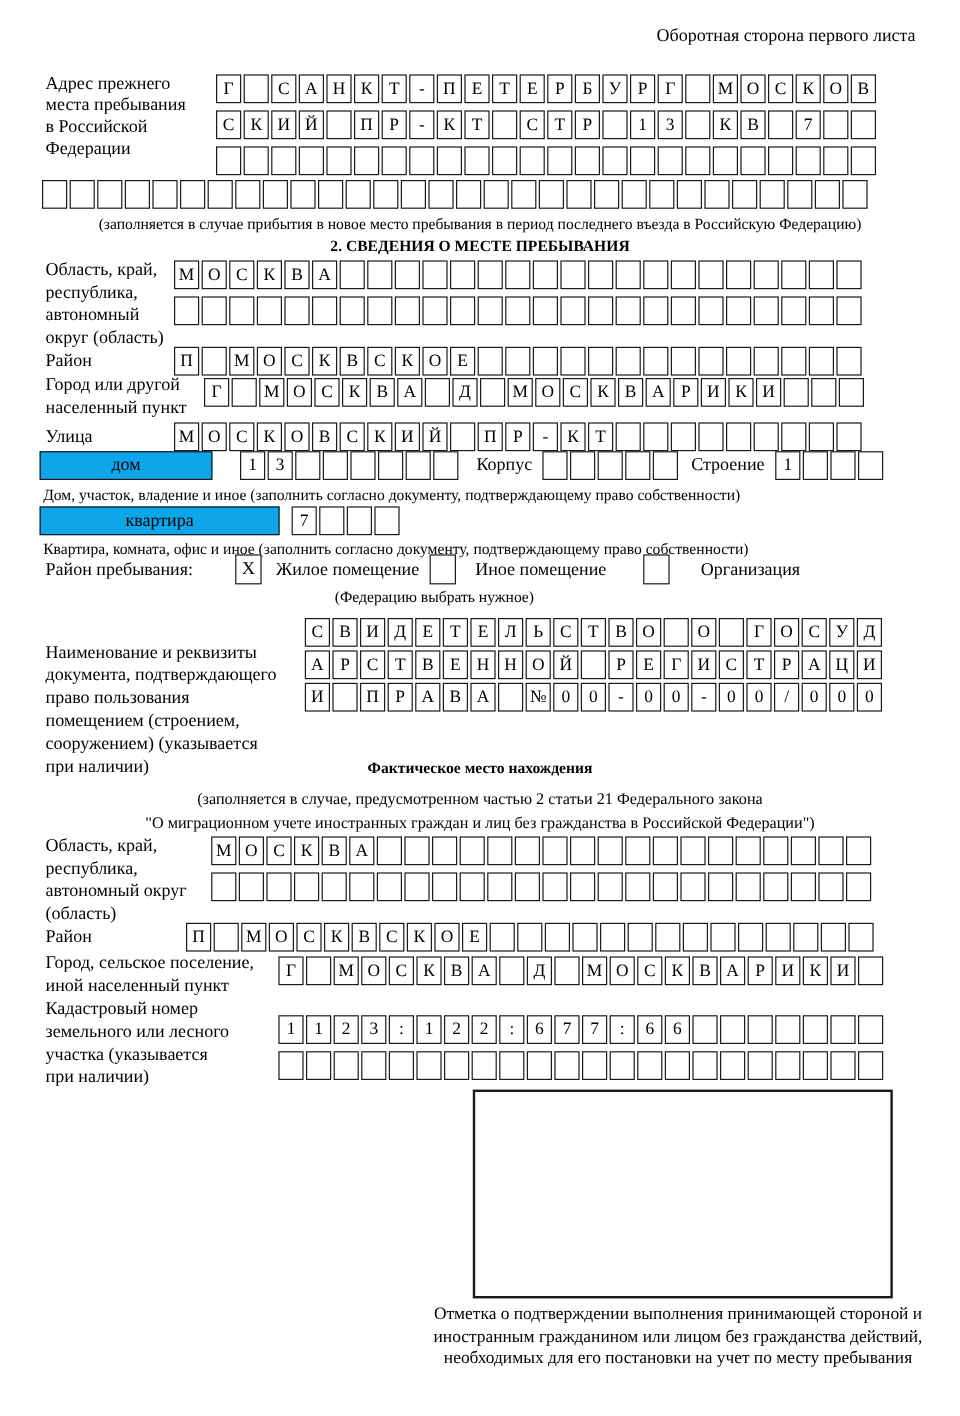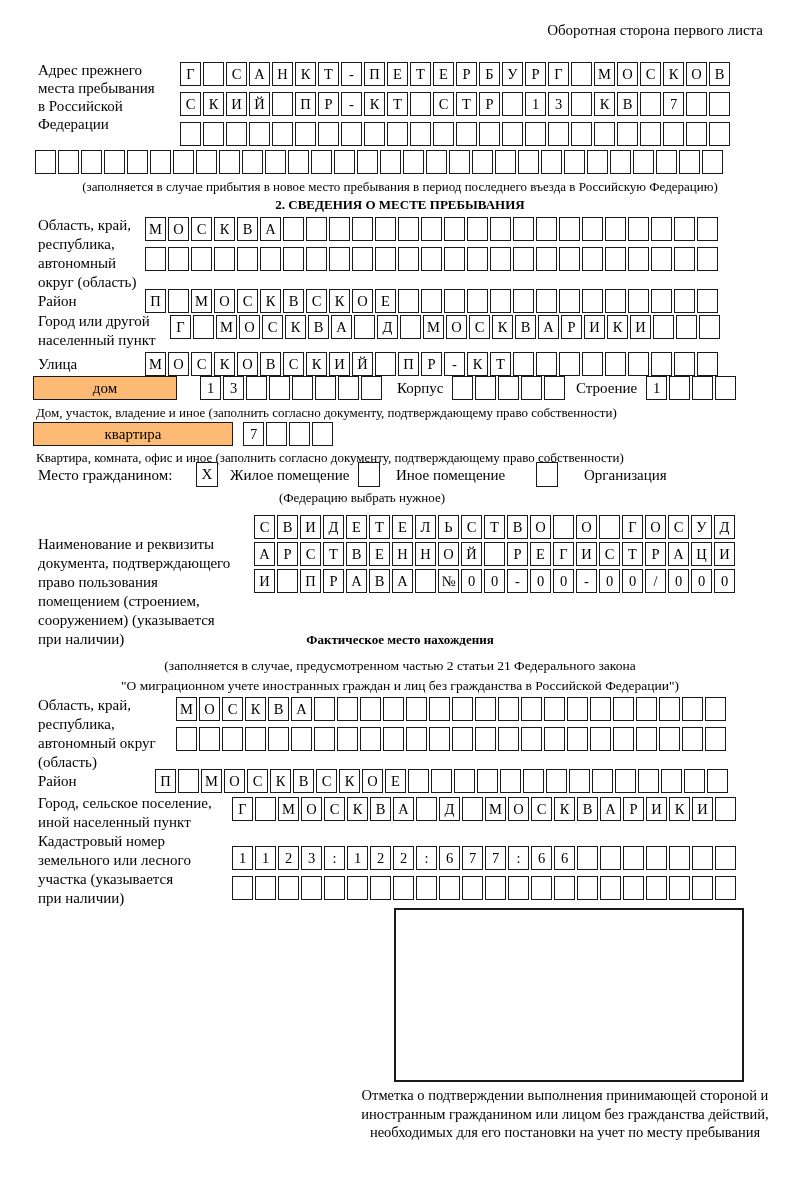--- a/index.html
+++ b/index.html
@@ -8,21 +8,21 @@
   .abs{position:absolute;}
   .lbl{font-size:15px;line-height:19px;white-space:pre-line;}
   .note{font-size:13px;line-height:15px;}
   .center{left:0;width:800px;text-align:center;}
   .sec-title{font-weight:bold;font-size:13px;}
   .cells{display:flex;gap:2px;}
   .cell{flex:none;width:19px;height:22px;border:1.5px solid #1a1a1a;display:flex;
         align-items:center;justify-content:center;font-size:14.5px;line-height:1;
         background:#fff;}
   .wbox{border:1.6px solid #1a1a1a;height:22px;display:flex;align-items:center;
-        justify-content:center;font-size:15px;background:#fdba74;}
+        justify-content:center;font-size:15px;background:#0ea5e9;}
   .cbox{flex:none;width:20px;height:23px;border:1.6px solid #1a1a1a;display:flex;
         align-items:center;justify-content:center;font-size:15px;background:#fff;}
   .inline-lbl{font-size:15px;line-height:19px;white-space:nowrap;}
   .stamp{border:2px solid #1a1a1a;background:#fff;}
   .stamp-cap{font-size:14.5px;line-height:18.5px;text-align:center;}
 </style>
 </head>
 <body>
 
 <div id="page">
@@ -323,21 +323,21 @@
 
   <div class="abs note" style="left:36px;top:405px">Дом, участок, владение и иное (заполнить согласно документу, подтверждающему право собственности)</div>
   <div class="abs cells" style="left:243px;top:422px">
       <span class="cell">7</span>
       <span class="cell"></span>
       <span class="cell"></span>
       <span class="cell"></span>
     </div>
   <div class="abs note" style="left:36px;top:450px">Квартира, комната, офис и иное (заполнить согласно документу, подтверждающему право собственности)</div>
 
-  <div class="abs inline-lbl" style="left:38px;top:466px">Место гражданином:</div>
+  <div class="abs inline-lbl" style="left:38px;top:466px">Район пребывания:</div>
   <div class="abs cbox" style="left:196px;top:462px">X</div>
   <div class="abs inline-lbl" style="left:230px;top:466px">Жилое помещение</div>
   <div class="abs cbox" style="left:358px;top:462px"></div>
   <div class="abs inline-lbl" style="left:396px;top:466px">Иное помещение</div>
   <div class="abs cbox" style="left:536px;top:462px"></div>
   <div class="abs inline-lbl" style="left:584px;top:466px">Организация</div>
   <div class="abs note" style="left:162px;top:490px;width:400px;text-align:center">(Федерацию выбрать нужное)</div>
 
   <div class="abs lbl" style="left:38px;top:535px">Наименование и реквизиты
 документа, подтверждающего

